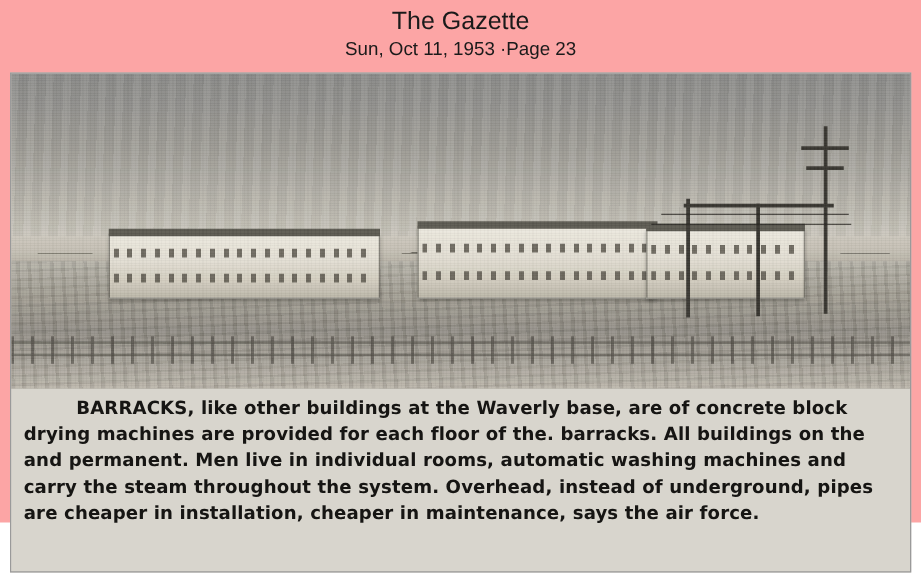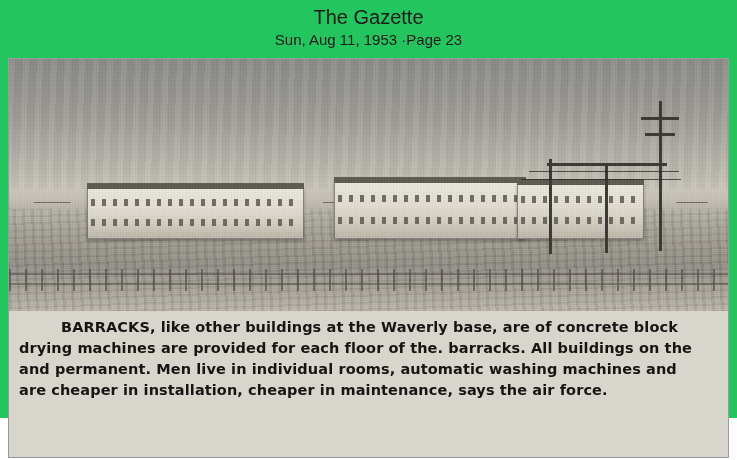--- a/index.html
+++ b/index.html
@@ -10,21 +10,21 @@
   body {
     width: 737px;
     height: 460px;
     font-family: "Liberation Sans", sans-serif;
     overflow: hidden;
   }
   .page {
     position: relative;
     width: 737px;
     height: 418px;
-    background: #22c55e;
+    background: #fca5a5;
     box-sizing: border-box;
   }
   .masthead {
     text-align: center;
     padding-top: 5px;
   }
   .paper-title {
     font-size: 20px;
     color: #1a1a1a;
     font-family: "Liberation Sans", sans-serif;
@@ -193,21 +193,21 @@
   }
   .cap-indent { padding-left: 42px; }
 </style>
 </head>
 <body>
 
 <div class="page">
 
   <div class="masthead">
     <div class="paper-title">The Gazette</div>
-    <div class="paper-sub">Sun, Aug 11, 1953 ·Page 23</div>
+    <div class="paper-sub">Sun, Oct 11, 1953 ·Page 23</div>
   </div>
 
   <div class="clipping">
 
     <div class="photo">
       <div class="sky">
         <div class="sky-streaks"></div>
       </div>
       <div class="treeline"></div>
       <div class="ground">
@@ -247,18 +247,19 @@
       </div>
 
       <div class="grain"></div>
     </div>
 
     <div class="caption">
       <div class="caption-inner">
         <span class="cap-line cap-indent">BARRACKS, like other buildings at the Waverly base, are of concrete block</span>
         <span class="cap-line">drying machines are provided for each floor of the. barracks. All buildings on the</span>
         <span class="cap-line">and permanent. Men live in individual rooms, automatic washing machines and</span>
+        <span class="cap-line">carry the steam throughout the system. Overhead, instead of underground, pipes</span>
         <span class="cap-line">are cheaper in installation, cheaper in maintenance, says the air force.</span>
       </div>
     </div>
 
   </div>
 </div>
 
 </body></html>

